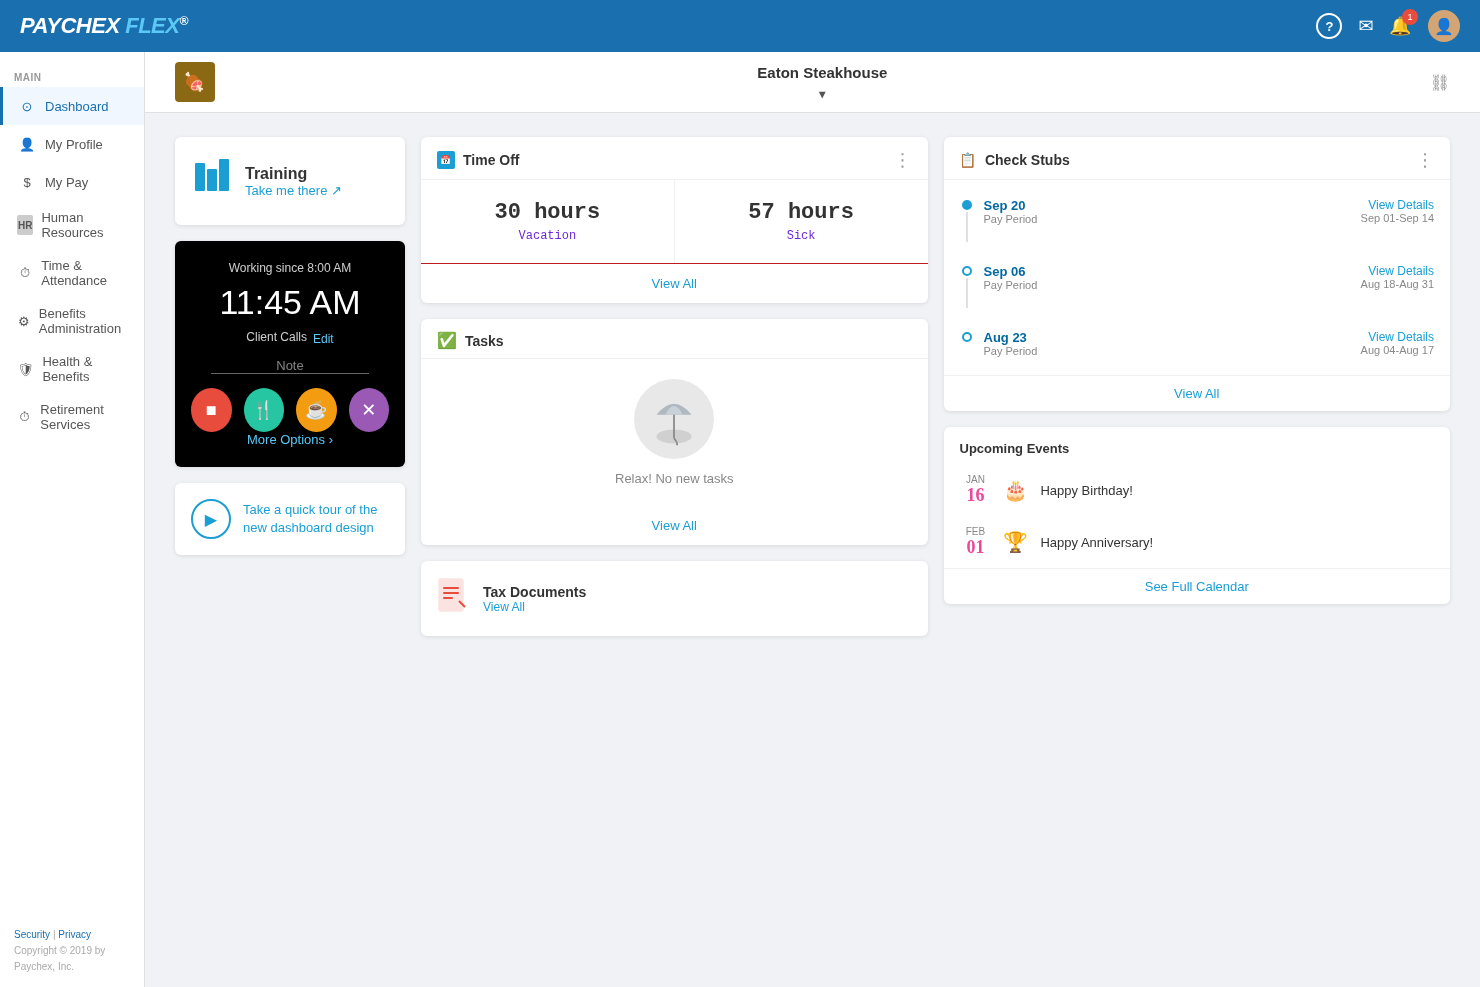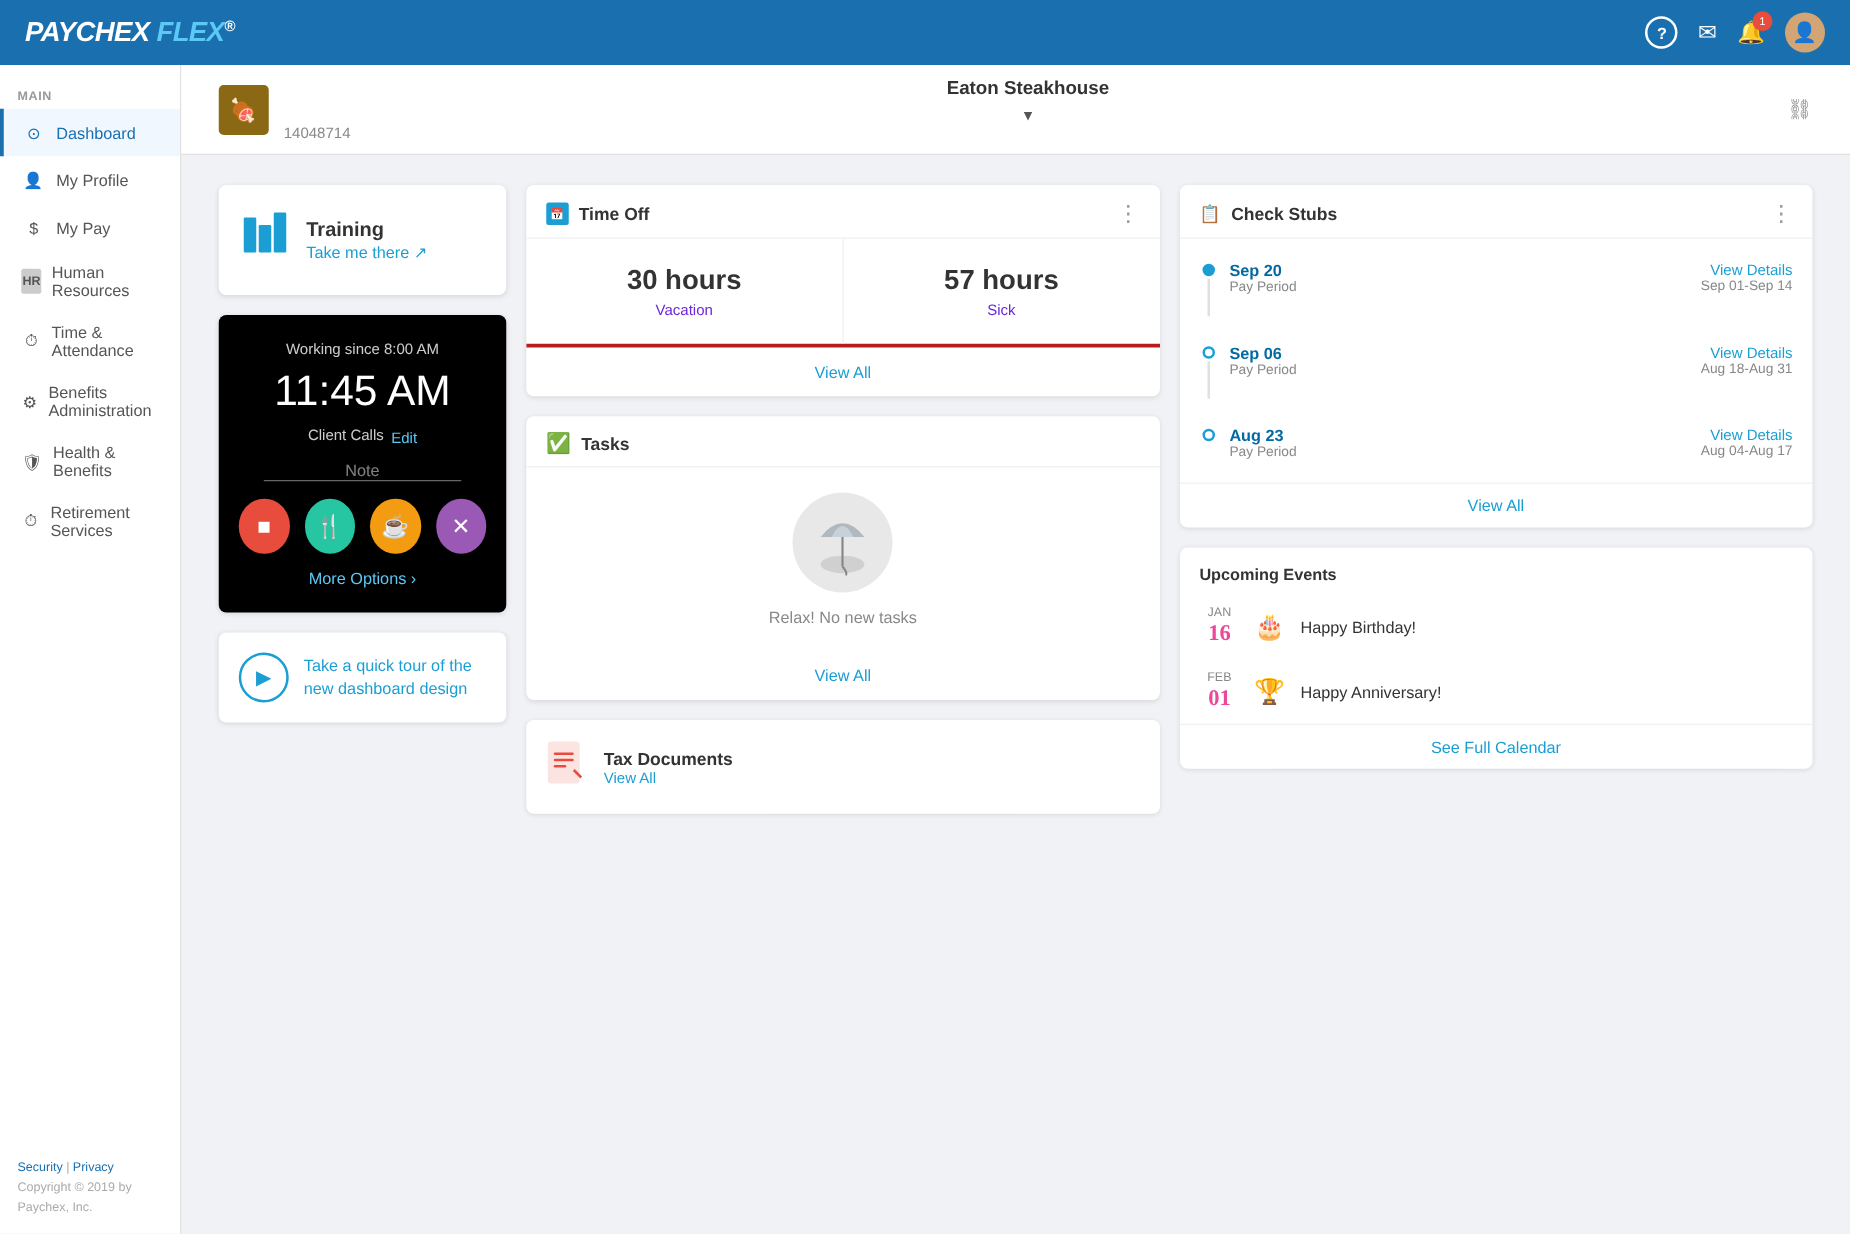--- a/index.html
+++ b/index.html
@@ -260,21 +260,20 @@
       color: white;
     }
     .btn-red { background: #e74c3c; }
     .btn-teal { background: #26c6a2; }
     .btn-orange { background: #f39c12; }
     .btn-purple { background: #9b59b6; }
     .more-options {
       font-size: 13px;
       color: #5bc8f5;
       cursor: pointer;
-      margin-top: 12px;
       display: block;
     }
 
     
     .tour-card {
       background: white;
       border-radius: 6px;
       box-shadow: 0 1px 4px rgba(0,0,0,0.1);
       padding: 16px;
       display: flex;
@@ -297,21 +296,22 @@
     .tour-text { font-size: 13px; color: #1a9ed4; cursor: pointer; line-height: 1.4; }
 
     
     .time-off-card {
       background: white;
       border-radius: 6px;
       box-shadow: 0 1px 4px rgba(0,0,0,0.1);
     }
     .time-off-body {
       display: flex;
-      border-bottom: 3px solid #b91c1c;
+      border-bottom: 1px solid #b91c1c;
+      font-family: Liberation Mono, monospace;
     }
     .time-off-item {
       flex: 1;
       padding: 20px 16px;
       text-align: center;
     }
     .time-off-item:first-child { border-right: 1px solid #f0f0f0; }
     .time-off-hours { font-size: 22px; font-weight: 600; color: #333; }
     .time-off-type { font-size: 12px; color: #6d28d9; margin-top: 4px; }
     .view-all-btn {
@@ -529,21 +529,20 @@
 
   <main class="main-content">
 
     <div class="company-header">
       <div class="company-logo">🍖</div>
       <div class="company-info">
         <div class="company-name">
           <span>Eaton Steakhouse</span>
           <span class="dropdown-arrow">▾</span>
         </div>
-        <div class="company-id">14048714</div>
       </div>
       <div class="link-icon">⛓</div>
     </div>
 
     <div class="dashboard">
 
       <div class="left-column">
 
         <div class="training-card">
           <div class="training-icon">

